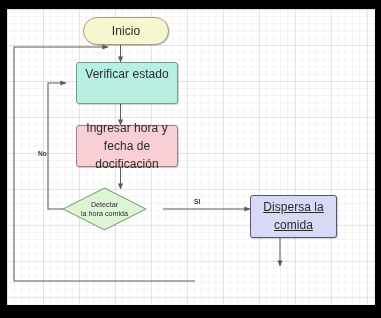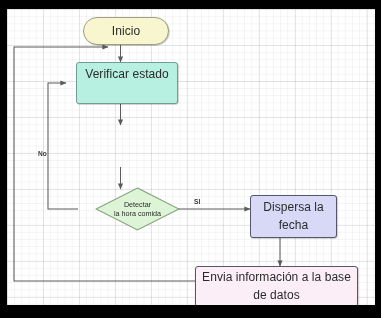--- a/index.html
+++ b/index.html
@@ -148,45 +148,46 @@
       <span>Inicio</span>
     </div>
 
     <div class="node process" style="left:69px;top:53px;width:102px;height:42px;background:#b7f0e0;border-color:#6f9e92;">
       <span>
         <span>Verificar estado</span><br>
         <br>
       </span>
     </div>
 
+    <div class="node process" style="left:69px;top:116px;width:102px;height:42px;background:#f8cfd4;border-color:#a08085;">
+      <span>
+        <span>Ingresar hora y</span><br>
+        <span>fecha de</span><br>
+        <span>docificación</span>
+      </span>
+    </div>
 
-    <div class="decision-wrap" style="left:88px;top:178px;width:85px;height:44px;">
+    <div class="decision-wrap" style="left:55px;top:178px;width:85px;height:44px;">
       <svg class="decision-shape" viewBox="0 0 85 44" preserveAspectRatio="none">
         <polygon points="42.5,1 84,22 42.5,43 1,22" fill="#ddf4d6" stroke="#7f9e78" stroke-width="1.1"></polygon>
       </svg>
       <div class="decision-label">
         <div>
           <span>Detectar</span><br>
           <span>la hora comida</span>
         </div>
       </div>
     </div>
 
-    <div class="node process" style="left:243px;top:186px;width:87px;height:43px;background:#d7d9f7;border-color:#55556b;">
+    <div class="node process" style="left:243px;top:186px;width:87px;height:43px;background:#d7d9f7;border-color:#55556b;text-decoration:underline;">
       <span>
         <span>Dispersa la</span><br>
-        <span>fecha</span>
+        <span>comida</span>
       </span>
     </div>
 
-    <div class="node process" style="left:188px;top:257px;width:163px;height:41px;background:#fbeef7;border-color:#55556b;">
-      <span>
-        <span>Envia información a la base</span><br>
-        <span>de datos</span>
-      </span>
-    </div>
 
     <div class="edge-label" style="left:187px;top:189px;">SI</div>
 
     <div class="edge-label" style="left:31px;top:141px;">No</div>
 
   </div>
 </div>
 
 </body></html>

